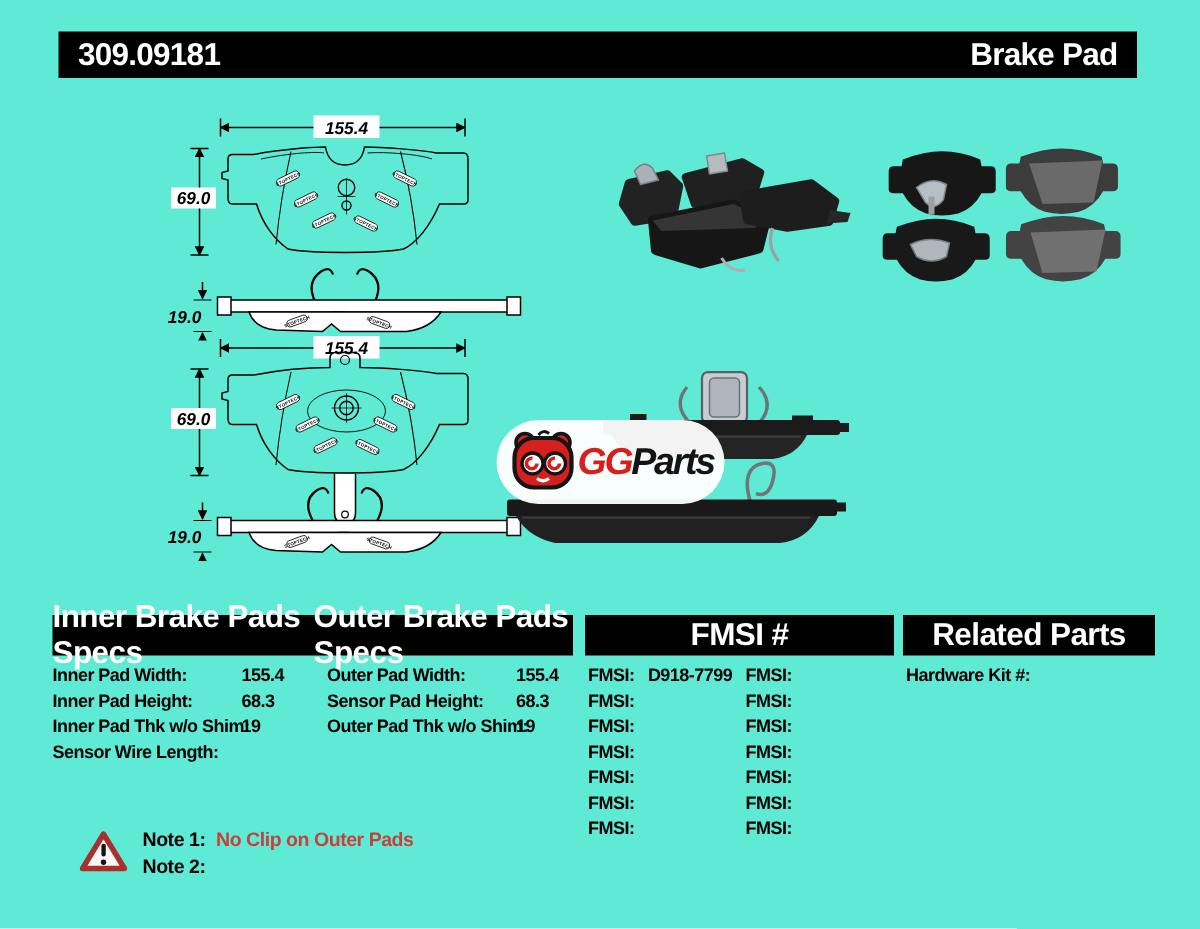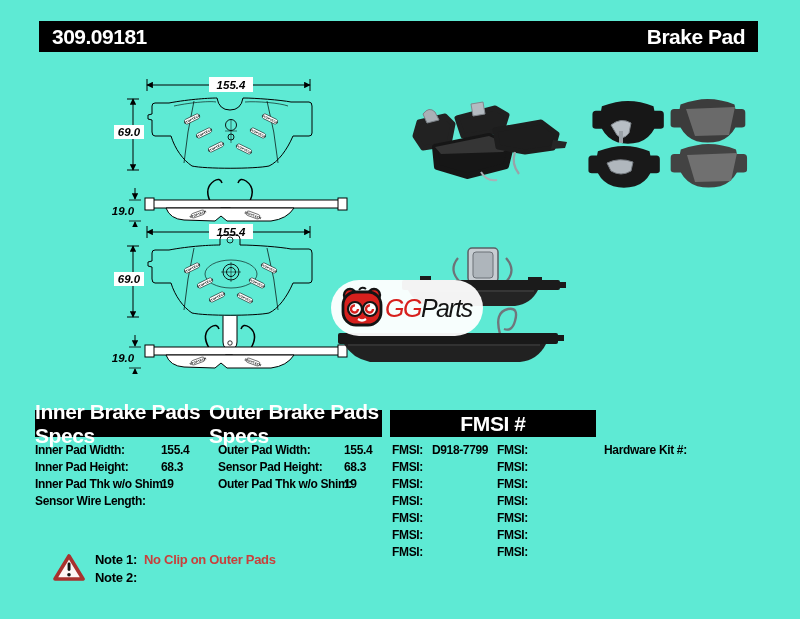--- a/index.html
+++ b/index.html
@@ -22,21 +22,21 @@
   .frow{position:absolute;display:flex;font-size:12px;font-weight:bold;letter-spacing:-0.35px;
         line-height:14px;white-space:nowrap;}
   .frow .lbl{flex:0 0 auto;}
   .frow .val{margin-left:9px;}
   
   .notelbl{font-size:13px;font-weight:bold;letter-spacing:-0.3px;white-space:nowrap;}
   .notered{color:#c8403c;}
   
   .wm{left:331px;top:280px;width:152px;height:56px;background:rgba(255,255,255,0.95);
       border-radius:28px;z-index:6;display:flex;align-items:center;padding-left:8px;box-sizing:border-box;}
-  .wm .wmtext{font-style:italic;font-weight:normal;font-size:25px;letter-spacing:-1.5px;line-height:25px;}
+  .wm .wmtext{font-style:italic;font-weight:bold;font-size:25px;letter-spacing:-1.5px;line-height:25px;}
   .wm .gg{color:#d7201d;}
   .wm .pr{color:#141414;}
   svg text.dim{font-family:"Liberation Sans",sans-serif;font-style:italic;font-weight:bold;font-size:11.5px;}
   svg text.mini{font-family:"Liberation Sans",sans-serif;font-weight:bold;font-size:3px;letter-spacing:.2px;}
   .z1{z-index:1}
 </style>
 </head>
 <body>
 
 <div class="page">
@@ -276,20 +276,23 @@
     <span class="wmtext"><span class="gg">GG</span><span class="pr">Parts</span></span>
   </div>
 
   <div class="abs hbar" style="left:35px;width:347px">
     <span class="half" style="left:0;width:174px">Inner Brake Pads Specs</span>
     <span class="half" style="left:174px;width:173px">Outer Brake Pads Specs</span>
   </div>
   <div class="abs hbar" style="left:390px;width:206px">
     <span>FMSI #</span>
   </div>
+  <div class="abs hbar" style="left:602px;width:168px">
+    <span>Related Parts</span>
+  </div>
 
   <div class="srow" style="left:35px;top:443px">
     <span class="lbl">Inner Pad Width:</span>
       <span class="val">155.4</span>
     </div>
   <div class="srow" style="left:35px;top:460px">
     <span class="lbl">Inner Pad Height:</span>
       <span class="val">68.3</span>
     </div>
   <div class="srow" style="left:35px;top:477px">

